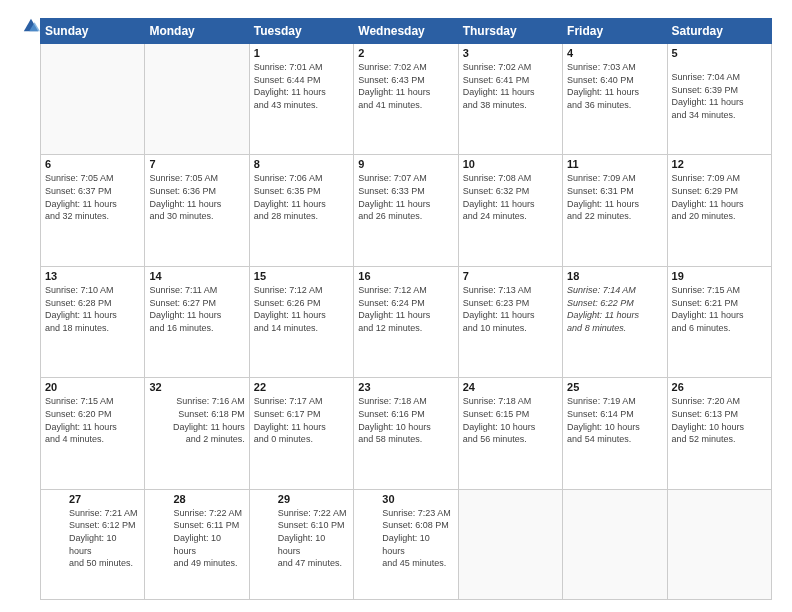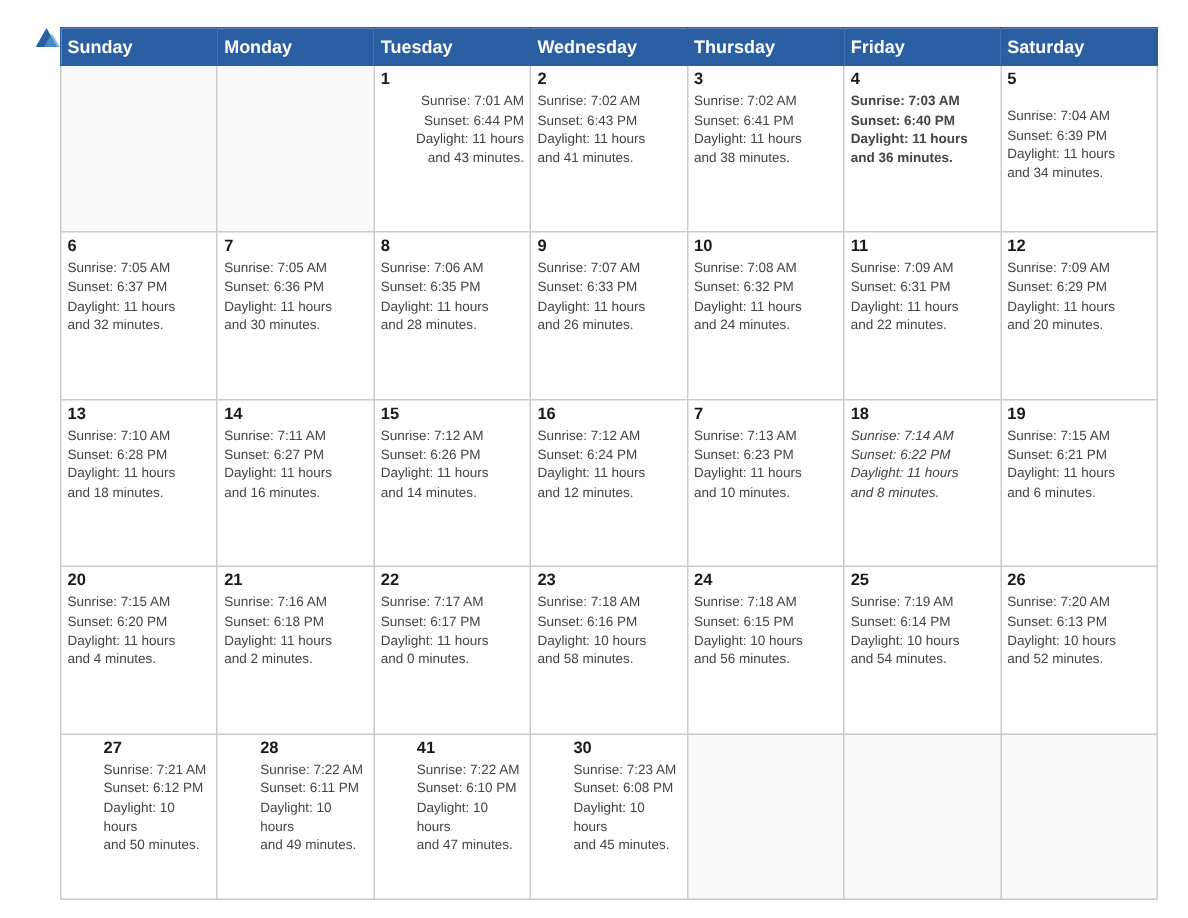--- a/index.html
+++ b/index.html
@@ -140,42 +140,42 @@
           <th>Friday</th>
           <th>Saturday</th>
         </tr>
     </thead>
     <tbody id="calendar-body">
         <tr>
           <td class="empty-cell"></td>
           <td class="empty-cell"></td>
           <td>
             <span class="day-num">1</span>
-            <div class="day-info" style="white-space: pre-line; text-align: right;">Sunrise: 7:01 AM
+            <div class="day-info" style="white-space: pre-line;">Sunrise: 7:01 AM
 Sunset: 6:44 PM
 Daylight: 11 hours
 and 43 minutes.</div>
           </td>
           <td>
             <span class="day-num">2</span>
             <div class="day-info" style="white-space: pre-line;">Sunrise: 7:02 AM
 Sunset: 6:43 PM
 Daylight: 11 hours
 and 41 minutes.</div>
           </td>
           <td>
             <span class="day-num">3</span>
             <div class="day-info" style="white-space: pre-line;">Sunrise: 7:02 AM
 Sunset: 6:41 PM
 Daylight: 11 hours
 and 38 minutes.</div>
           </td>
           <td>
             <span class="day-num">4</span>
-            <div class="day-info" style="white-space: pre-line; font-weight: bold;">Sunrise: 7:03 AM
+            <div class="day-info" style="white-space: pre-line;">Sunrise: 7:03 AM
 Sunset: 6:40 PM
 Daylight: 11 hours
 and 36 minutes.</div>
           </td>
           <td>
             <span class="day-num">5</span>
             <div class="day-info" style="white-space: pre-line; margin-top: 12px;">Sunrise: 7:04 AM
 Sunset: 6:39 PM
 Daylight: 11 hours
 and 34 minutes.</div>
@@ -285,22 +285,22 @@
         </tr>
         <tr>
           <td>
             <span class="day-num">20</span>
             <div class="day-info" style="white-space: pre-line;">Sunrise: 7:15 AM
 Sunset: 6:20 PM
 Daylight: 11 hours
 and 4 minutes.</div>
           </td>
           <td>
-            <span class="day-num">21</span>
-            <div class="day-info" style="white-space: pre-line;">Sunrise: 7:16 AM
+            <span class="day-num">32</span>
+            <div class="day-info" style="white-space: pre-line; text-align: right;">Sunrise: 7:16 AM
 Sunset: 6:18 PM
 Daylight: 11 hours
 and 2 minutes.</div>
           </td>
           <td>
             <span class="day-num">22</span>
             <div class="day-info" style="white-space: pre-line;">Sunrise: 7:17 AM
 Sunset: 6:17 PM
 Daylight: 11 hours
 and 0 minutes.</div>
@@ -343,21 +343,21 @@
 and 50 minutes.</div>
           </td>
           <td>
             <span class="day-num">28</span>
             <div class="day-info" style="white-space: pre-line;">Sunrise: 7:22 AM
 Sunset: 6:11 PM
 Daylight: 10 hours
 and 49 minutes.</div>
           </td>
           <td>
-            <span class="day-num">41</span>
+            <span class="day-num">29</span>
             <div class="day-info" style="white-space: pre-line;">Sunrise: 7:22 AM
 Sunset: 6:10 PM
 Daylight: 10 hours
 and 47 minutes.</div>
           </td>
           <td>
             <span class="day-num">30</span>
             <div class="day-info" style="white-space: pre-line;">Sunrise: 7:23 AM
 Sunset: 6:08 PM
 Daylight: 10 hours

